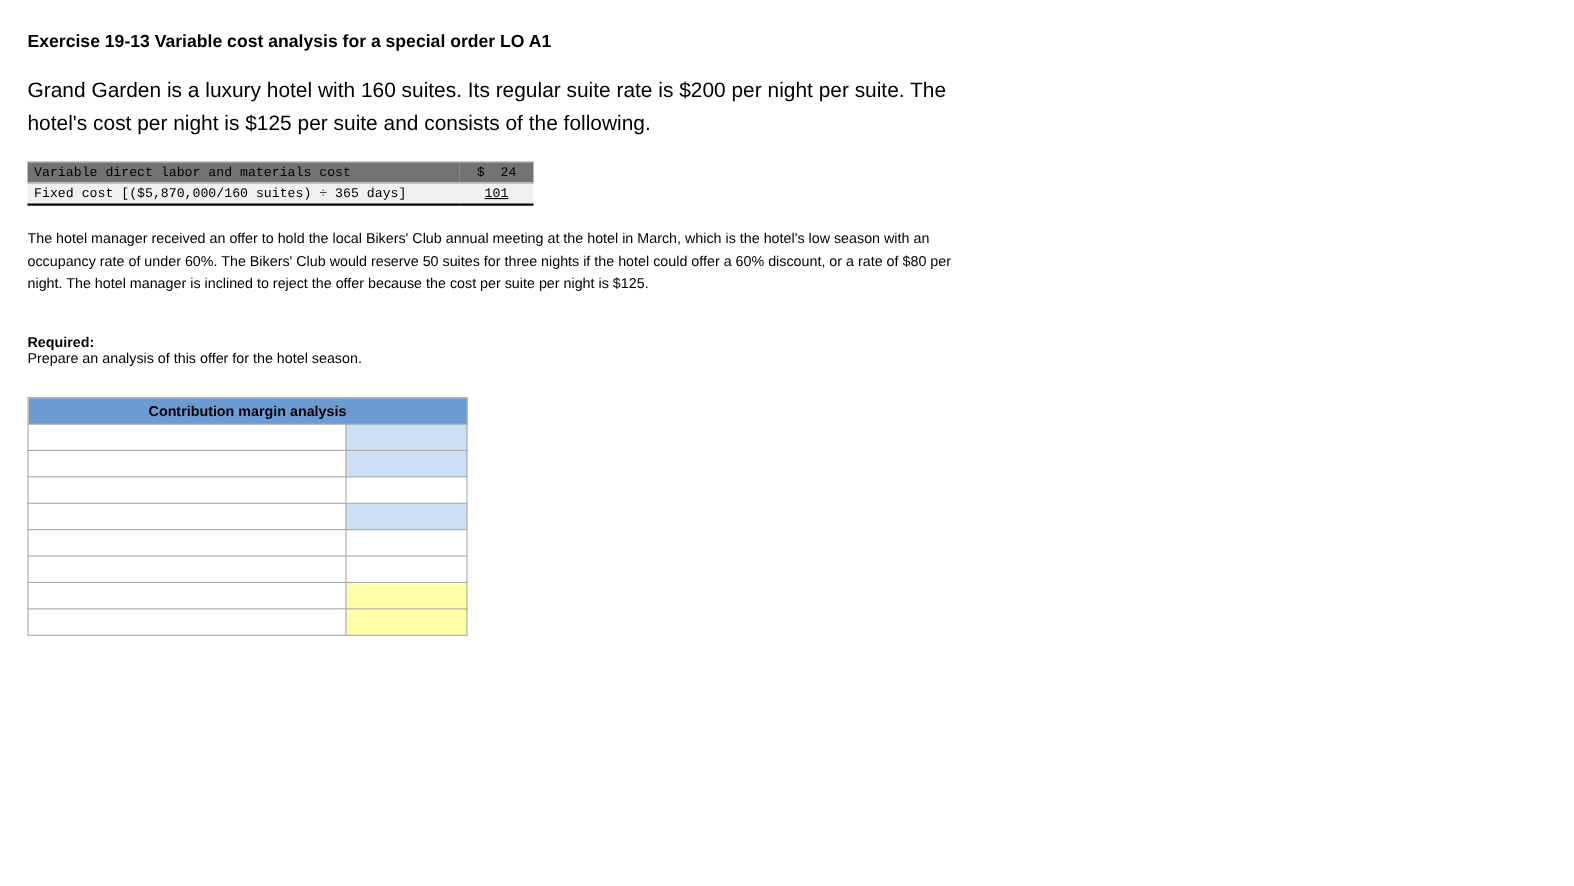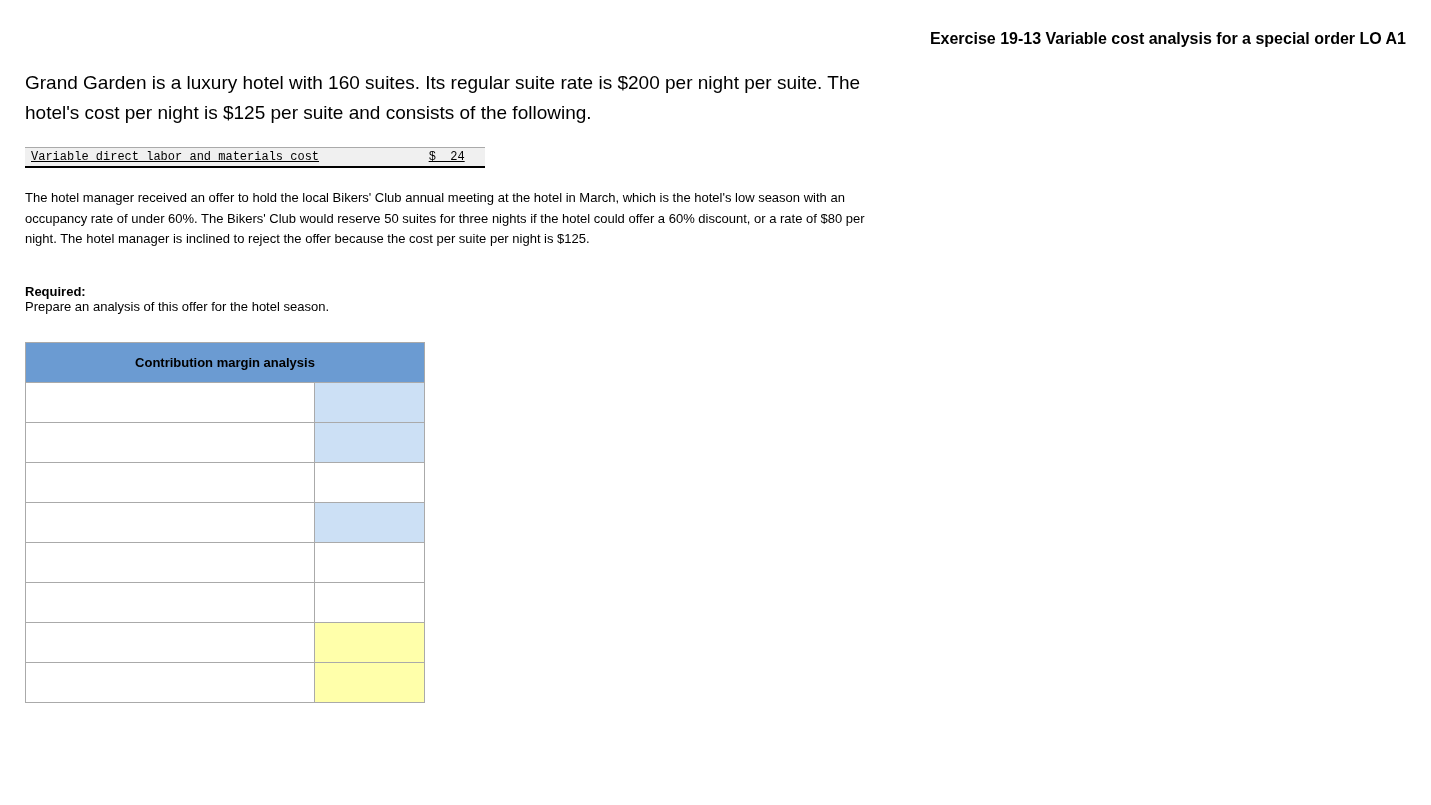--- a/index.html
+++ b/index.html
@@ -15,21 +15,20 @@
       color: #000;
       padding: 30px 25px;
       width: 1431px;
       min-height: 805px;
     }
 
     .exercise-title {
       font-size: 16px;
       font-weight: bold;
       margin-bottom: 20px;
-      text-align: right;
     }
 
     .intro-text {
       font-size: 19px;
       line-height: 1.6;
       margin-bottom: 18px;
       max-width: 860px;
     }
 
     .cost-table {
@@ -41,21 +40,20 @@
     }
 
     .cost-table tr td {
       padding: 2px 6px;
     }
 
     .cost-table tr:first-child td {
       background-color: #737373;
       border-top: 1px solid #aaa;
       border-bottom: 1px solid #aaa;
-      text-decoration: underline;
     }
 
     .cost-table tr:nth-child(2) td {
       background-color: #f0f0f0;
     }
 
     .cost-table tr:last-child td {
       background-color: #f0f0f0;
       border-bottom: 2px solid #000;
     }
@@ -110,21 +108,21 @@
       text-align: center;
       font-weight: bold;
       font-size: 13px;
       padding: 5px 8px;
       border: 1px solid #aaa;
     }
 
     .cm-table td {
       border: 1px solid #aaa;
       padding: 4px 6px;
-      height: 40px;
+      height: 24px;
     }
 
     .cm-label-col {
       width: 275px;
       background-color: #ffffff;
     }
 
     .cm-value-col {
       width: 105px;
       background-color: #ffffff;
@@ -155,20 +153,24 @@
 <h1 class="exercise-title">Exercise 19-13 Variable cost analysis for a special order LO A1</h1>
 
 <p class="intro-text">Grand Garden is a luxury hotel with 160 suites. Its regular suite rate is $200 per night per suite. The hotel's cost per night is $125 per suite and consists of the following.</p>
 
 <table class="cost-table">
   <tbody>
     <tr>
       <td class="label-col">Variable direct labor and materials cost</td>
       <td class="val">$&nbsp;&nbsp;24</td>
     </tr>
+    <tr>
+      <td class="label-col">Fixed cost [($5,870,000/160 suites) ÷ 365 days]</td>
+      <td class="val underline">101</td>
+    </tr>
   </tbody>
 </table>
 
 <p class="description-text">The hotel manager received an offer to hold the local Bikers' Club annual meeting at the hotel in March, which is the hotel's low season with an occupancy rate of under 60%. The Bikers' Club would reserve 50 suites for three nights if the hotel could offer a 60% discount, or a rate of $80 per night. The hotel manager is inclined to reject the offer because the cost per suite per night is $125.</p>
 
 <div class="required-section">
   <span class="required-label">Required:</span><br>
   <span class="required-text">Prepare an analysis of this offer for the hotel season.</span>
 </div>
 

